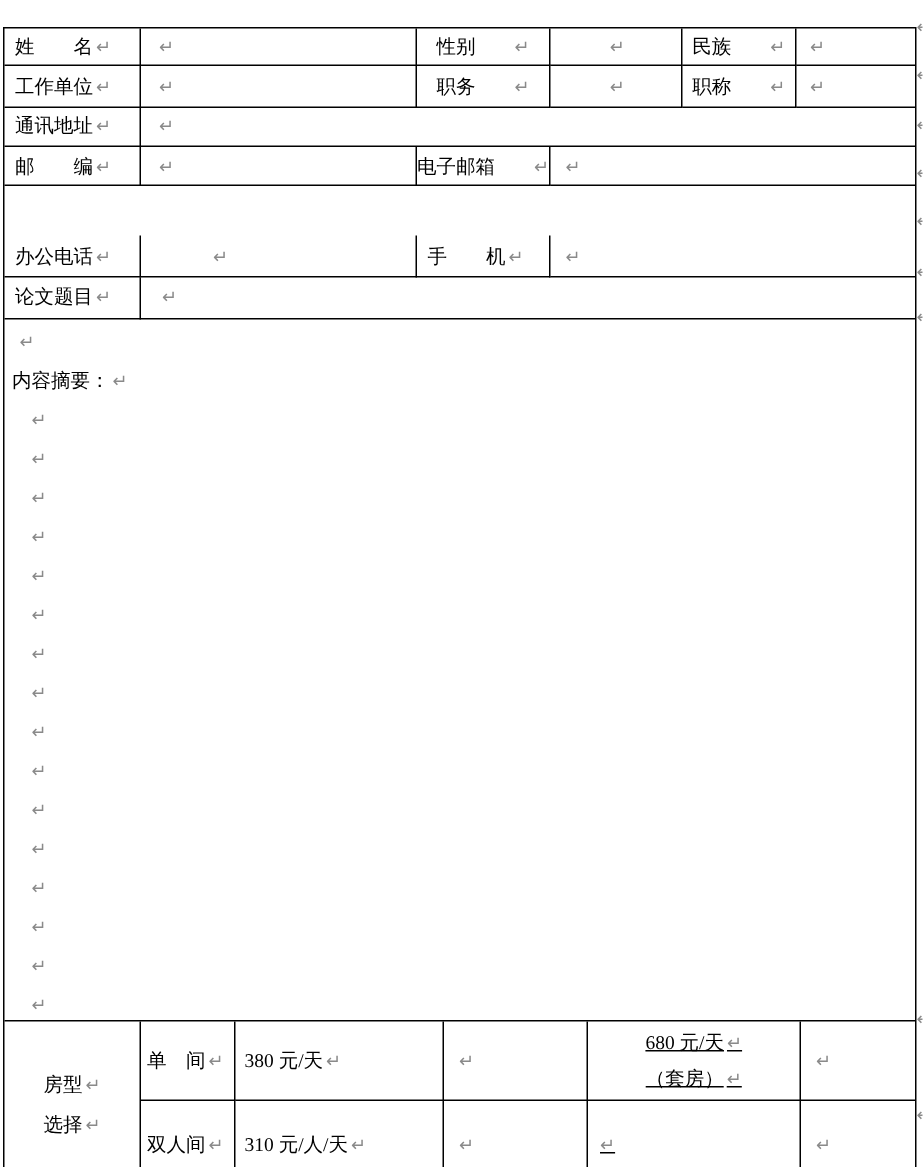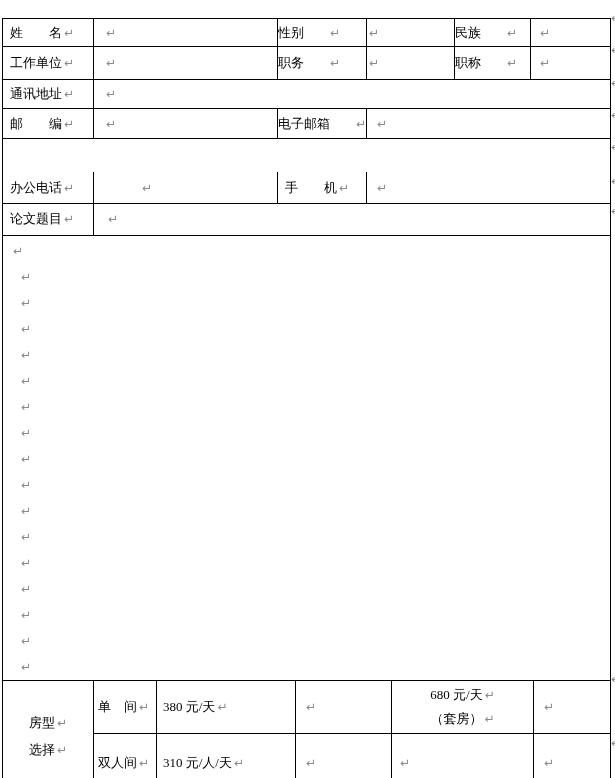--- a/index.html
+++ b/index.html
@@ -25,26 +25,26 @@
     border-bottom:1px solid #000;
     display:flex;align-items:center;
     overflow:hidden;white-space:nowrap;
   }
   .row .cell:last-child{border-right:none;}
   .nb{border-bottom:none !important;}
   
   .w91{width:91px;}  .w184{width:184px;} .w89{width:89px;}
   .w88{width:88px;}  .w76{width:76px;}   .w79{width:79px;}
   .w243{width:243px;}.w516{width:516px;}
-  .w63{width:63px;}  .w139{width:139px;} .w96{width:96px;} .w142{width:142px;}
+  .w63{width:63px;}  .w139{width:139px;} .w96{width:96px;} .w142{width:142px;text-decoration:underline;}
   
   .h30{height:30px;} .h34{height:34px;} .h31{height:31px;} .h32{height:32px;}
   .h33{height:33px;margin-top:33px;} .h468{height:468px;} .h53{height:53px;} .h57{height:57px;text-align:right;}
   .lbl{padding-left:7px;}
-  .ctr{gap:24px;}
+  .ctr{justify-content:center;gap:24px;}
   .pad4{padding-left:4px;}  .pad6{padding-left:6px;}  .pad7{padding-left:7px;}
   .pad8{padding-left:8px;}  .pad10{padding-left:10px;} .pad12{padding-left:12px;}
   .pad46{padding-left:46px;}
   .pm{
     color:#8a8a8a;
     font-family:"DejaVu Sans",sans-serif;
     font-size:12px;line-height:1;
     padding-left:2px;
   }
   
@@ -178,20 +178,23 @@
           <span class="pm">↵</span>
       </div>
       <div class="cell w516 pad12">
         <span class="pm">↵</span>
       </div>
     </div>
 
     <div class="row h468">
       <div class="cell bigcell" style="width:607px;">
         <div class="bigline bl-first"><span class="pm">↵</span></div>
+        <div class="bigline bl-label">
+          <span>内容摘要：</span><span class="pm">↵</span>
+        </div>
         <div class="bigline bl-blank"><span class="pm">↵</span></div>
         <div class="bigline bl-blank"><span class="pm">↵</span></div>
         <div class="bigline bl-blank"><span class="pm">↵</span></div>
         <div class="bigline bl-blank"><span class="pm">↵</span></div>
         <div class="bigline bl-blank"><span class="pm">↵</span></div>
         <div class="bigline bl-blank"><span class="pm">↵</span></div>
         <div class="bigline bl-blank"><span class="pm">↵</span></div>
         <div class="bigline bl-blank"><span class="pm">↵</span></div>
         <div class="bigline bl-blank"><span class="pm">↵</span></div>
         <div class="bigline bl-blank"><span class="pm">↵</span></div>

